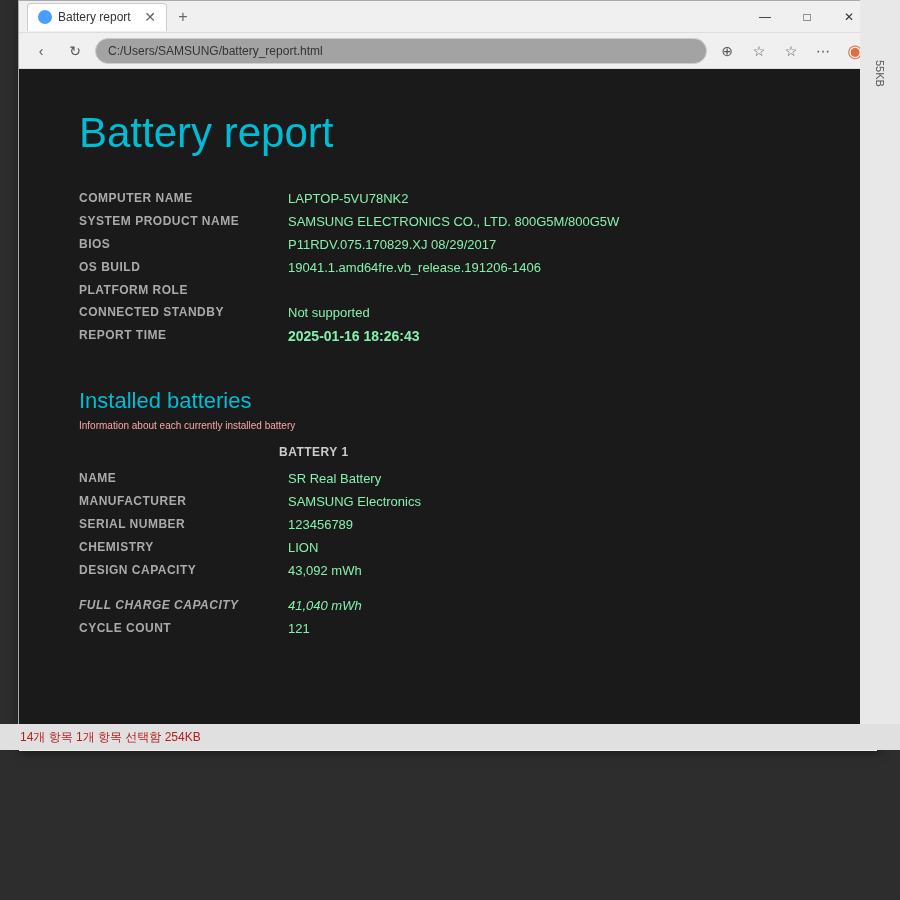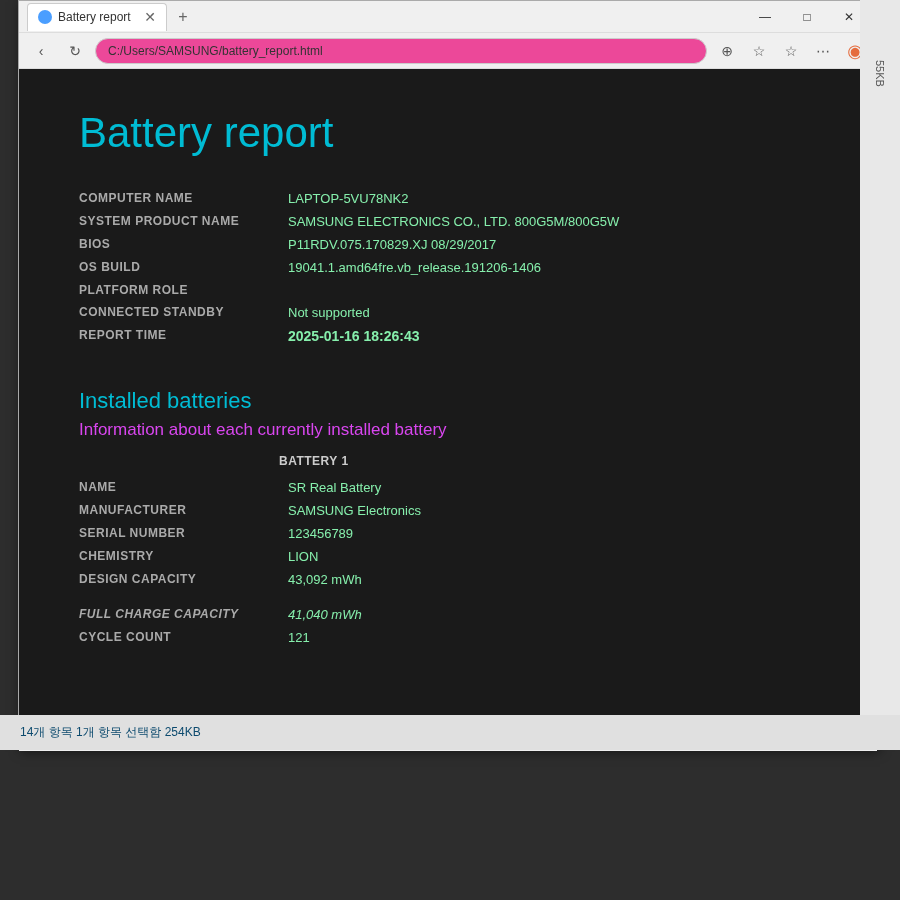--- a/index.html
+++ b/index.html
@@ -128,21 +128,21 @@
       justify-content: center;
       border-radius: 50%;
       font-size: 14px;
       color: #555;
       cursor: pointer;
     }
 
     .address-bar {
       flex: 1;
       height: 26px;
-      background: #ec4899;
+      background: #a3a3a3;
       border: 1px solid #ccc;
       border-radius: 13px;
       padding: 0 12px;
       font-size: 12px;
       color: #333;
       display: flex;
       align-items: center;
     }
 
     .toolbar-icons {
@@ -211,22 +211,22 @@
     }
 
     .section-title {
       font-size: 22px;
       font-weight: 400;
       color: #00bcd4;
       margin-bottom: 6px;
     }
 
     .section-subtitle {
-      font-size: 17px;
-      color: #d946ef;
+      font-size: 10px;
+      color: #fca5a5;
       margin-bottom: 8px;
     }
 
     .battery-table {
       width: 100%;
       margin-top: 10px;
     }
 
     .battery-header-row {
       display: flex;
@@ -297,27 +297,27 @@
       color: #555;
       writing-mode: vertical-rl;
     }
 
     
     .screen-status-bar {
       position: absolute;
       bottom: 150px;
       left: 0;
       width: 900px;
-      height: 35px;
+      height: 26px;
       background: #e0e0e0;
       display: flex;
       align-items: center;
       padding: 0 20px;
       font-size: 12px;
-      color: #0c4a6e;
+      color: #b91c1c;
     }
   </style>
 </head>
 <body>
 
 <div class="desktop">
 
   <div class="browser-window">
 
     <div class="title-bar">

